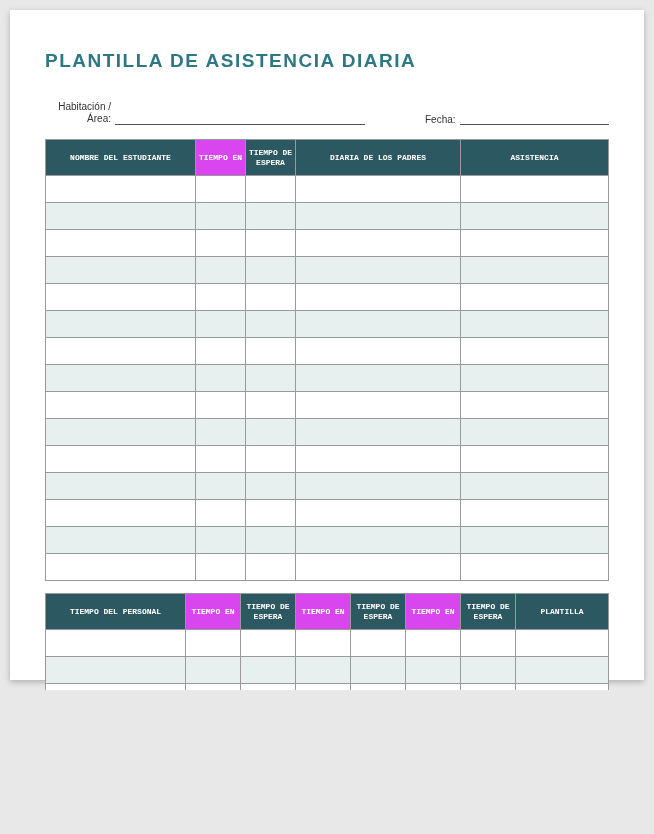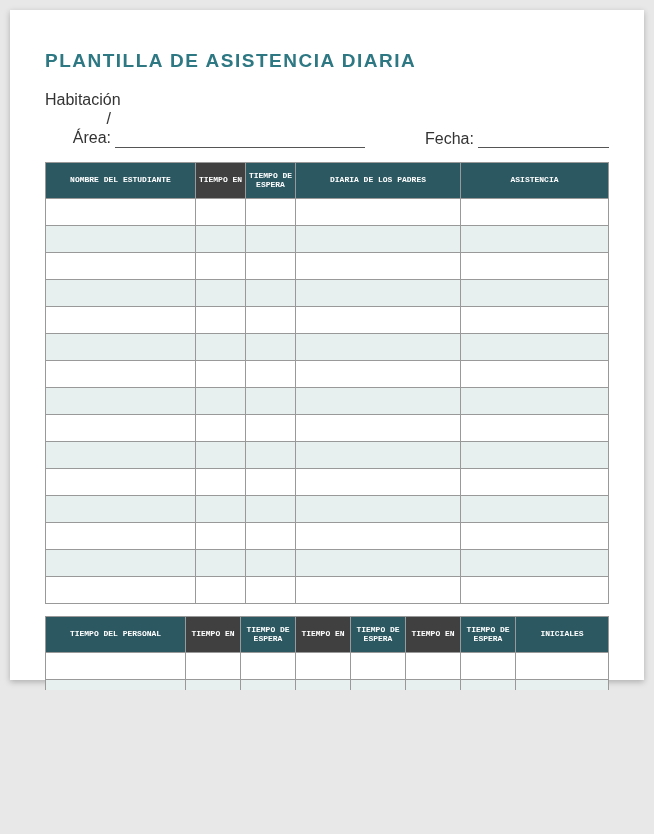--- a/index.html
+++ b/index.html
@@ -20,21 +20,21 @@
   }
   .title {
     color: #2d7883;
     font-size: 19px;
     font-weight: bold;
     letter-spacing: 1.5px;
     margin-bottom: 18px;
   }
   .meta-row {
     display: flex;
-    font-size: 16px;
+    font-size: 10px;
     color: #333;
     margin-bottom: 14px;
     align-items: flex-end;
   }
   .meta-label-room {
     width: 70px;
     text-align: right;
     padding-right: 4px;
     line-height: 1.2;
   }
@@ -63,21 +63,21 @@
     border: 1px solid #999;
     font-size: 8px;
     font-weight: bold;
     color: #fff;
     text-align: center;
     vertical-align: middle;
     padding: 3px 2px;
     line-height: 1.15;
   }
   th.dark { background: #2c5862; }
-  th.light { background: #404040; }
+  th.light { background: #d946ef; }
   td {
     background: #fff;
     height: 27px;
     color: #333;
     font-weight: normal;
   }
   .t1 tbody tr:nth-child(even) td { background: #e7f0ee; }
   .t2 tbody tr:nth-child(even) td { background: #e7f0ee; }
   .t1 th { height: 36px; }
   .t2 th { height: 36px; }
@@ -241,21 +241,21 @@
     </colgroup>
     <thead>
       <tr>
         <th class="dark">TIEMPO DEL PERSONAL</th>
         <th class="light">TIEMPO EN</th>
         <th class="dark">TIEMPO DE ESPERA</th>
         <th class="light">TIEMPO EN</th>
         <th class="dark">TIEMPO DE ESPERA</th>
         <th class="light">TIEMPO EN</th>
         <th class="dark">TIEMPO DE ESPERA</th>
-        <th class="dark">INICIALES</th>
+        <th class="dark">PLANTILLA</th>
       </tr>
     </thead>
     <tbody id="t2body">
         <tr>
           <td></td>
           <td></td>
           <td></td>
           <td></td>
           <td></td>
           <td></td>

